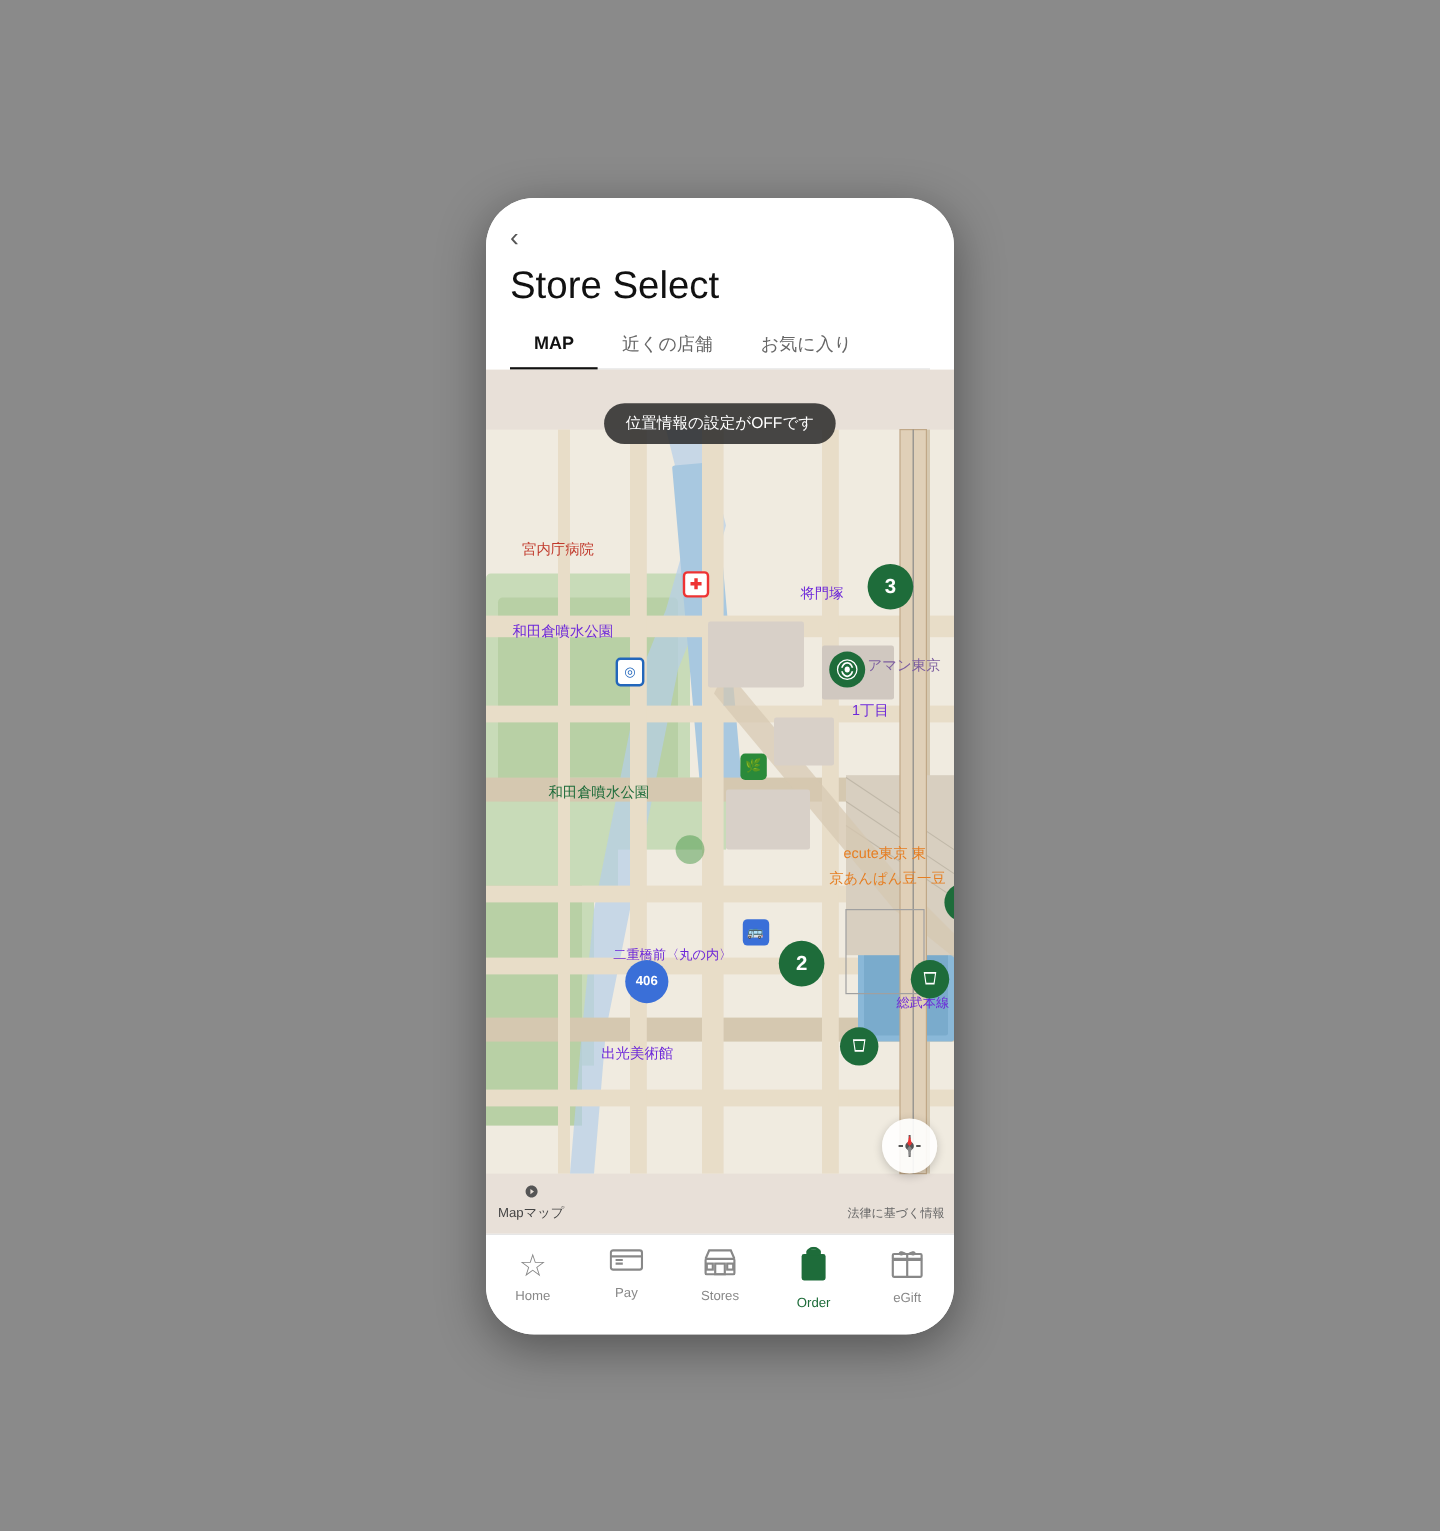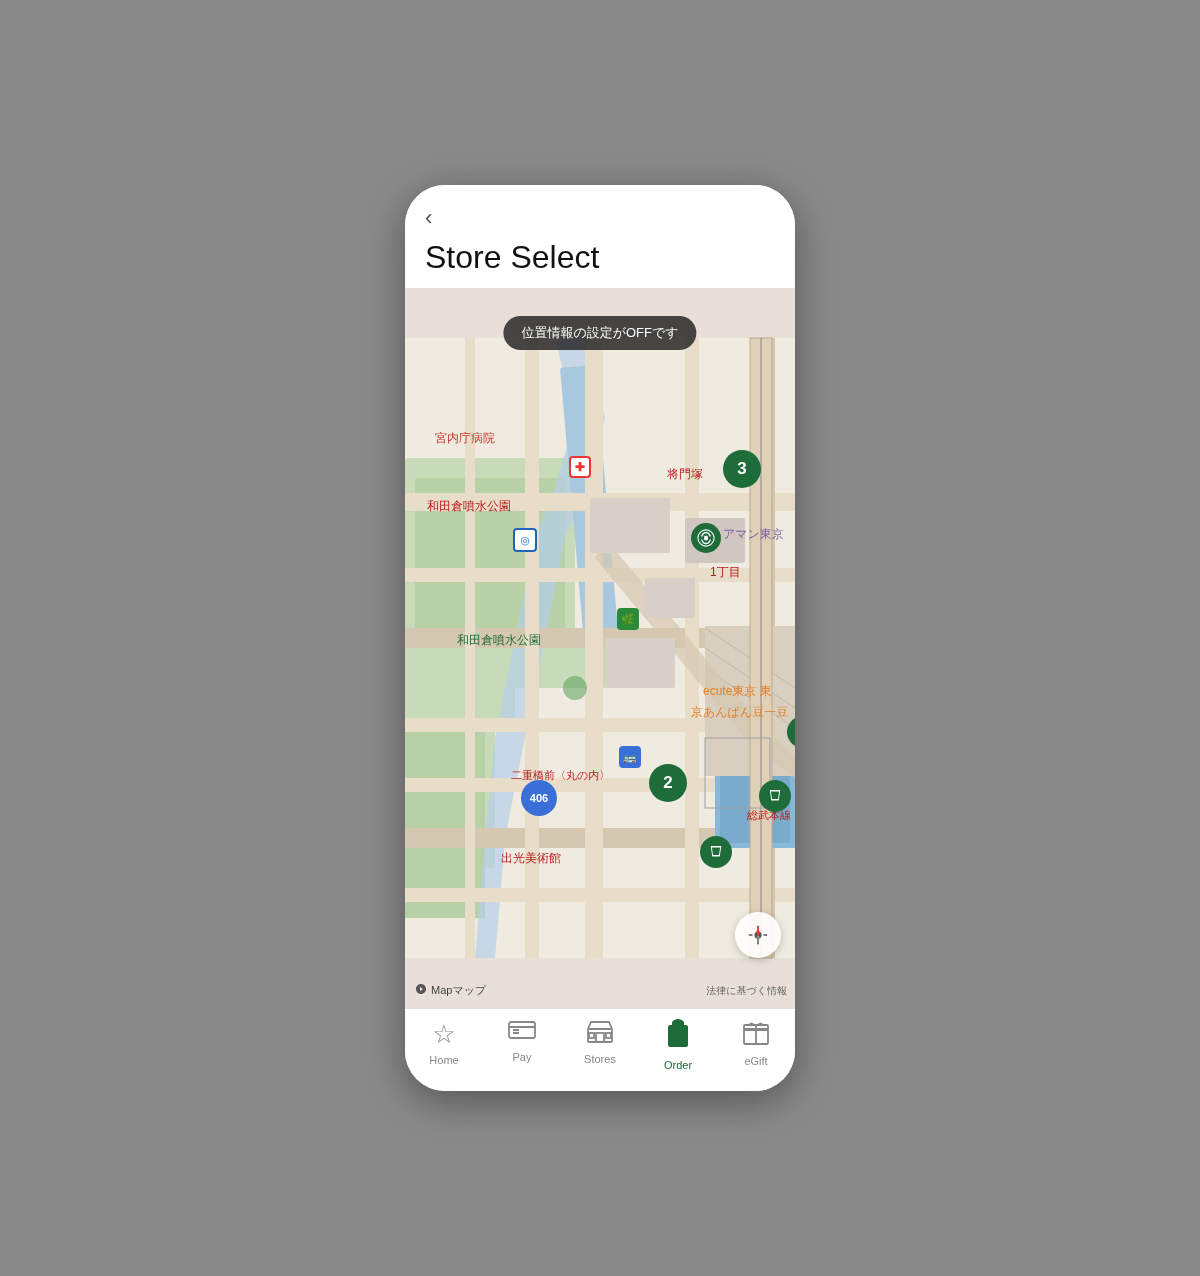--- a/index.html
+++ b/index.html
@@ -111,21 +111,23 @@
       z-index: 10;
     }
     
     .apple-maps {
       position: absolute;
       bottom: 10px;
       left: 10px;
       font-size: 11px;
       color: #444;
       display: flex;
+      align-items: center;
       gap: 4px;
+      flex-direction: column;
     }
     .legal-info {
       position: absolute;
       bottom: 10px;
       right: 8px;
       font-size: 10px;
       color: #666;
     }
     
     .road-sign {
@@ -172,21 +174,21 @@
       color: #1e6c3a;
     }
     
     .map-label {
       position: absolute;
       font-size: 12px;
       pointer-events: none;
       z-index: 3;
     }
     .map-label.red { color: #c0392b; font-weight: 500; }
-    .map-label.dark { color: #b91c1c; font-weight: 400; }
+    .map-label.dark { color: #6d28d9; font-weight: 400; }
     .map-label.orange { color: #e67e22; font-weight: 500; }
     .map-label.purple { color: #7d5fa0; font-weight: 400; }
     .map-label.green { color: #1e6c3a; font-weight: 400; }
     
     .bus-sign {
       position: absolute;
       background: #3a6fd8;
       color: #fff;
       width: 22px;
       height: 22px;
@@ -276,20 +278,25 @@
   </style>
 </head>
 <body>
 
 <div class="phone-container">
 
   <div class="header">
     <div class="back-btn">‹</div>
     <div class="page-title">Store Select</div>
     
+    <div class="tabs">
+      <div class="tab active">MAP</div>
+      <div class="tab">近くの店舗</div>
+      <div class="tab">お気に入り</div>
+    </div>
   </div>
 
   <div class="map-area">
 
     <svg class="map-bg" viewBox="0 0 390 620" xmlns="http://www.w3.org/2000/svg">
 
       <rect width="390" height="620" fill="#f0ebe0"></rect>
 
       <rect x="0" y="120" width="170" height="200" fill="#c8dbb8" rx="4"></rect>
       <rect x="10" y="140" width="150" height="170" fill="#b8d0a5" rx="4"></rect>

